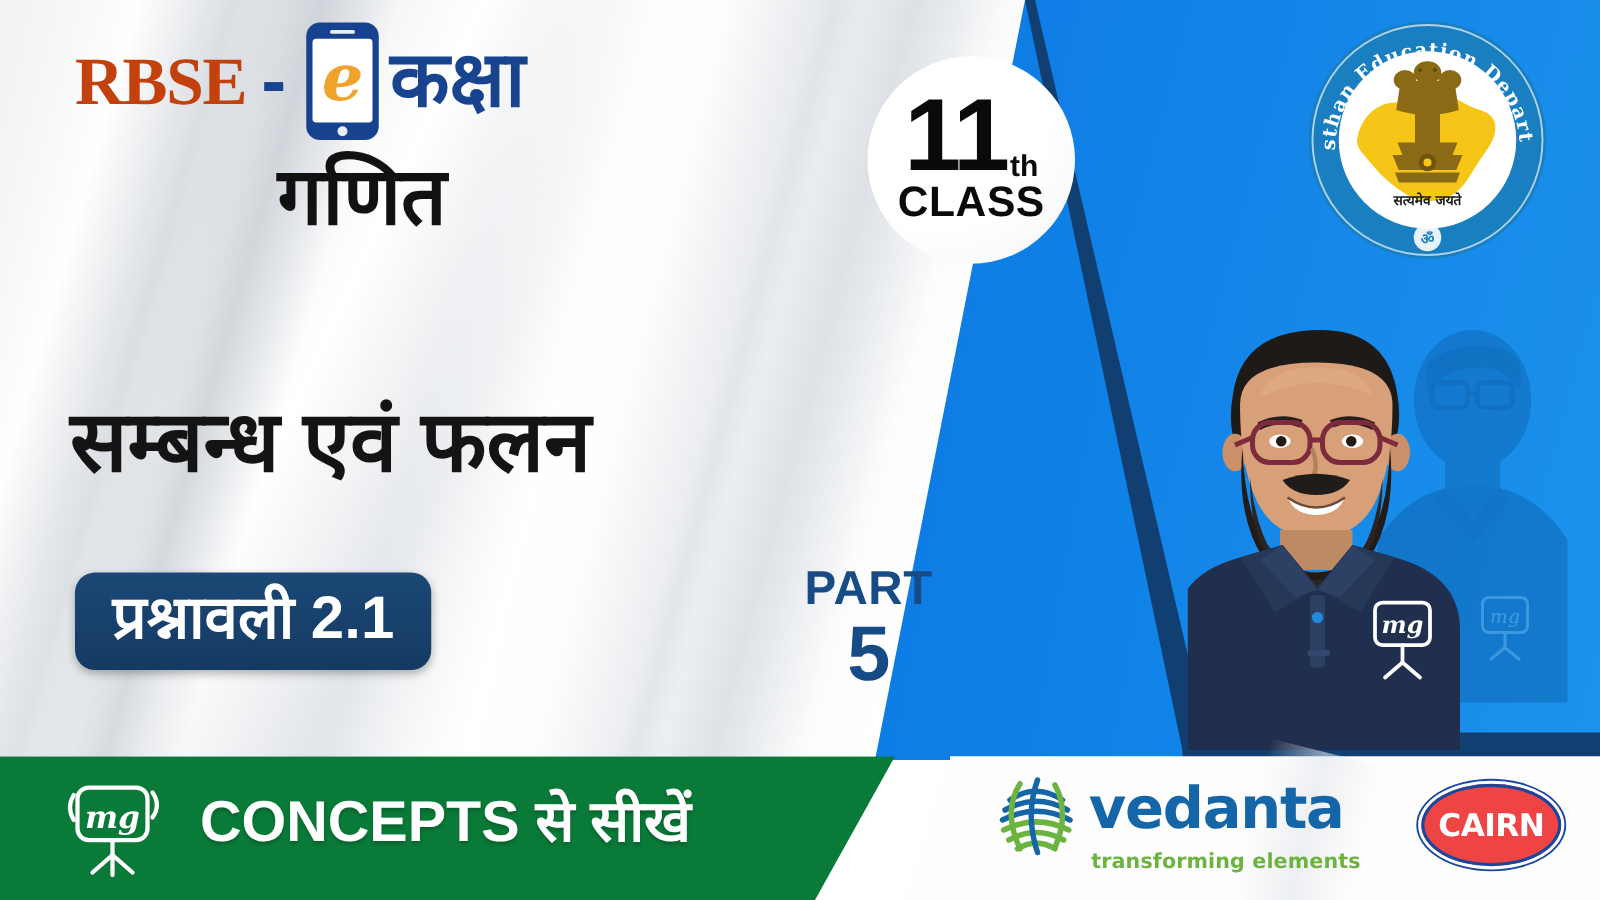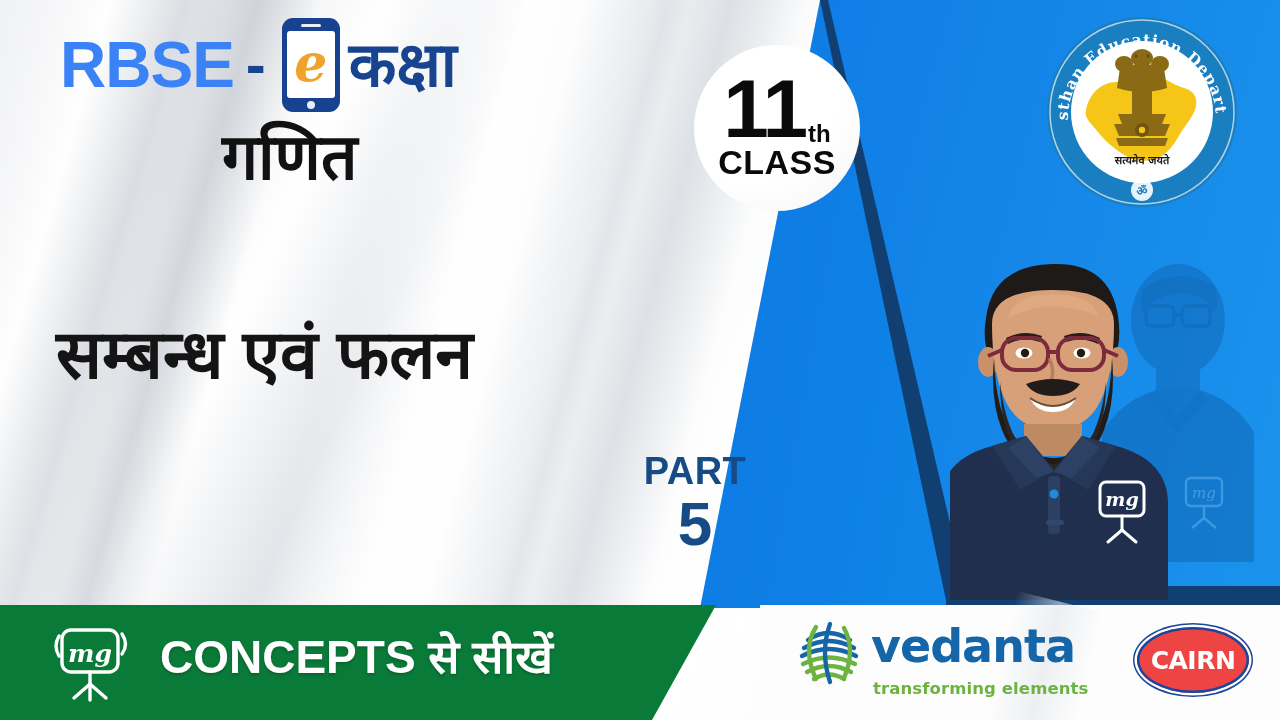--- a/index.html
+++ b/index.html
@@ -48,22 +48,22 @@
     clip-path: polygon(820px 0, 846px 0, 982px 610px, 948px 610px);
   }
   .navy-baseline{
     position:absolute; left:946px; top:586px; width:334px; height:24px;
     background:#123f72;
   }
 
   
   .hdr{ position:absolute; left:60px; top:18px; display:flex; align-items:center; gap:6px; }
   .rbse-word{
-    font-size:64px; font-weight:bold; color:#3b82f6; letter-spacing:-1px;
-    line-height:1; font-family:Liberation Sans, sans-serif;
+    font-size:54px; font-weight:bold; color:#c2410c; letter-spacing:-1px;
+    line-height:1; font-family:Liberation Serif, serif;
   }
   .dash{ font-size:60px; font-weight:bold; color:#17438f; line-height:1; margin:0 8px 0 6px;}
   .phone-ico{
     width:58px; height:94px; border-radius:11px; background:#16428f;
     position:relative; margin:0 2px; flex:none;
   }
   .phone-ico .scr{
     position:absolute; left:5px; top:13px; right:5px; bottom:14px;
     background:#fff; border-radius:3px;
     display:flex; align-items:center; justify-content:center;
@@ -257,20 +257,23 @@
       </g>
       <text x="98" y="150" font-family="DejaVu Sans, sans-serif" font-size="11" font-weight="bold" fill="#1a1a1a" text-anchor="middle">सत्यमेव जयते</text>
 
       <circle cx="98" cy="176" r="11" fill="#ffffff" opacity=".9"></circle>
       <text x="98" y="181" font-family="DejaVu Sans, sans-serif" font-size="12" font-weight="bold" fill="#1a7fc1" text-anchor="middle">ॐ</text>
     </svg>
   </div>
 
   <div class="chap-title">सम्बन्ध एवं फलन</div>
 
+  <div class="ex-badge">
+    <span>प्रश्नावली 2.1</span>
+  </div>
 
   <div class="part">
     <div class="lbl">PART</div>
     <div class="val">5</div>
   </div>
 
   <div class="teachers">
     <svg viewBox="0 0 330 368" width="330" height="368" aria-hidden="true">
       <defs>
         <clipPath id="clipT">

